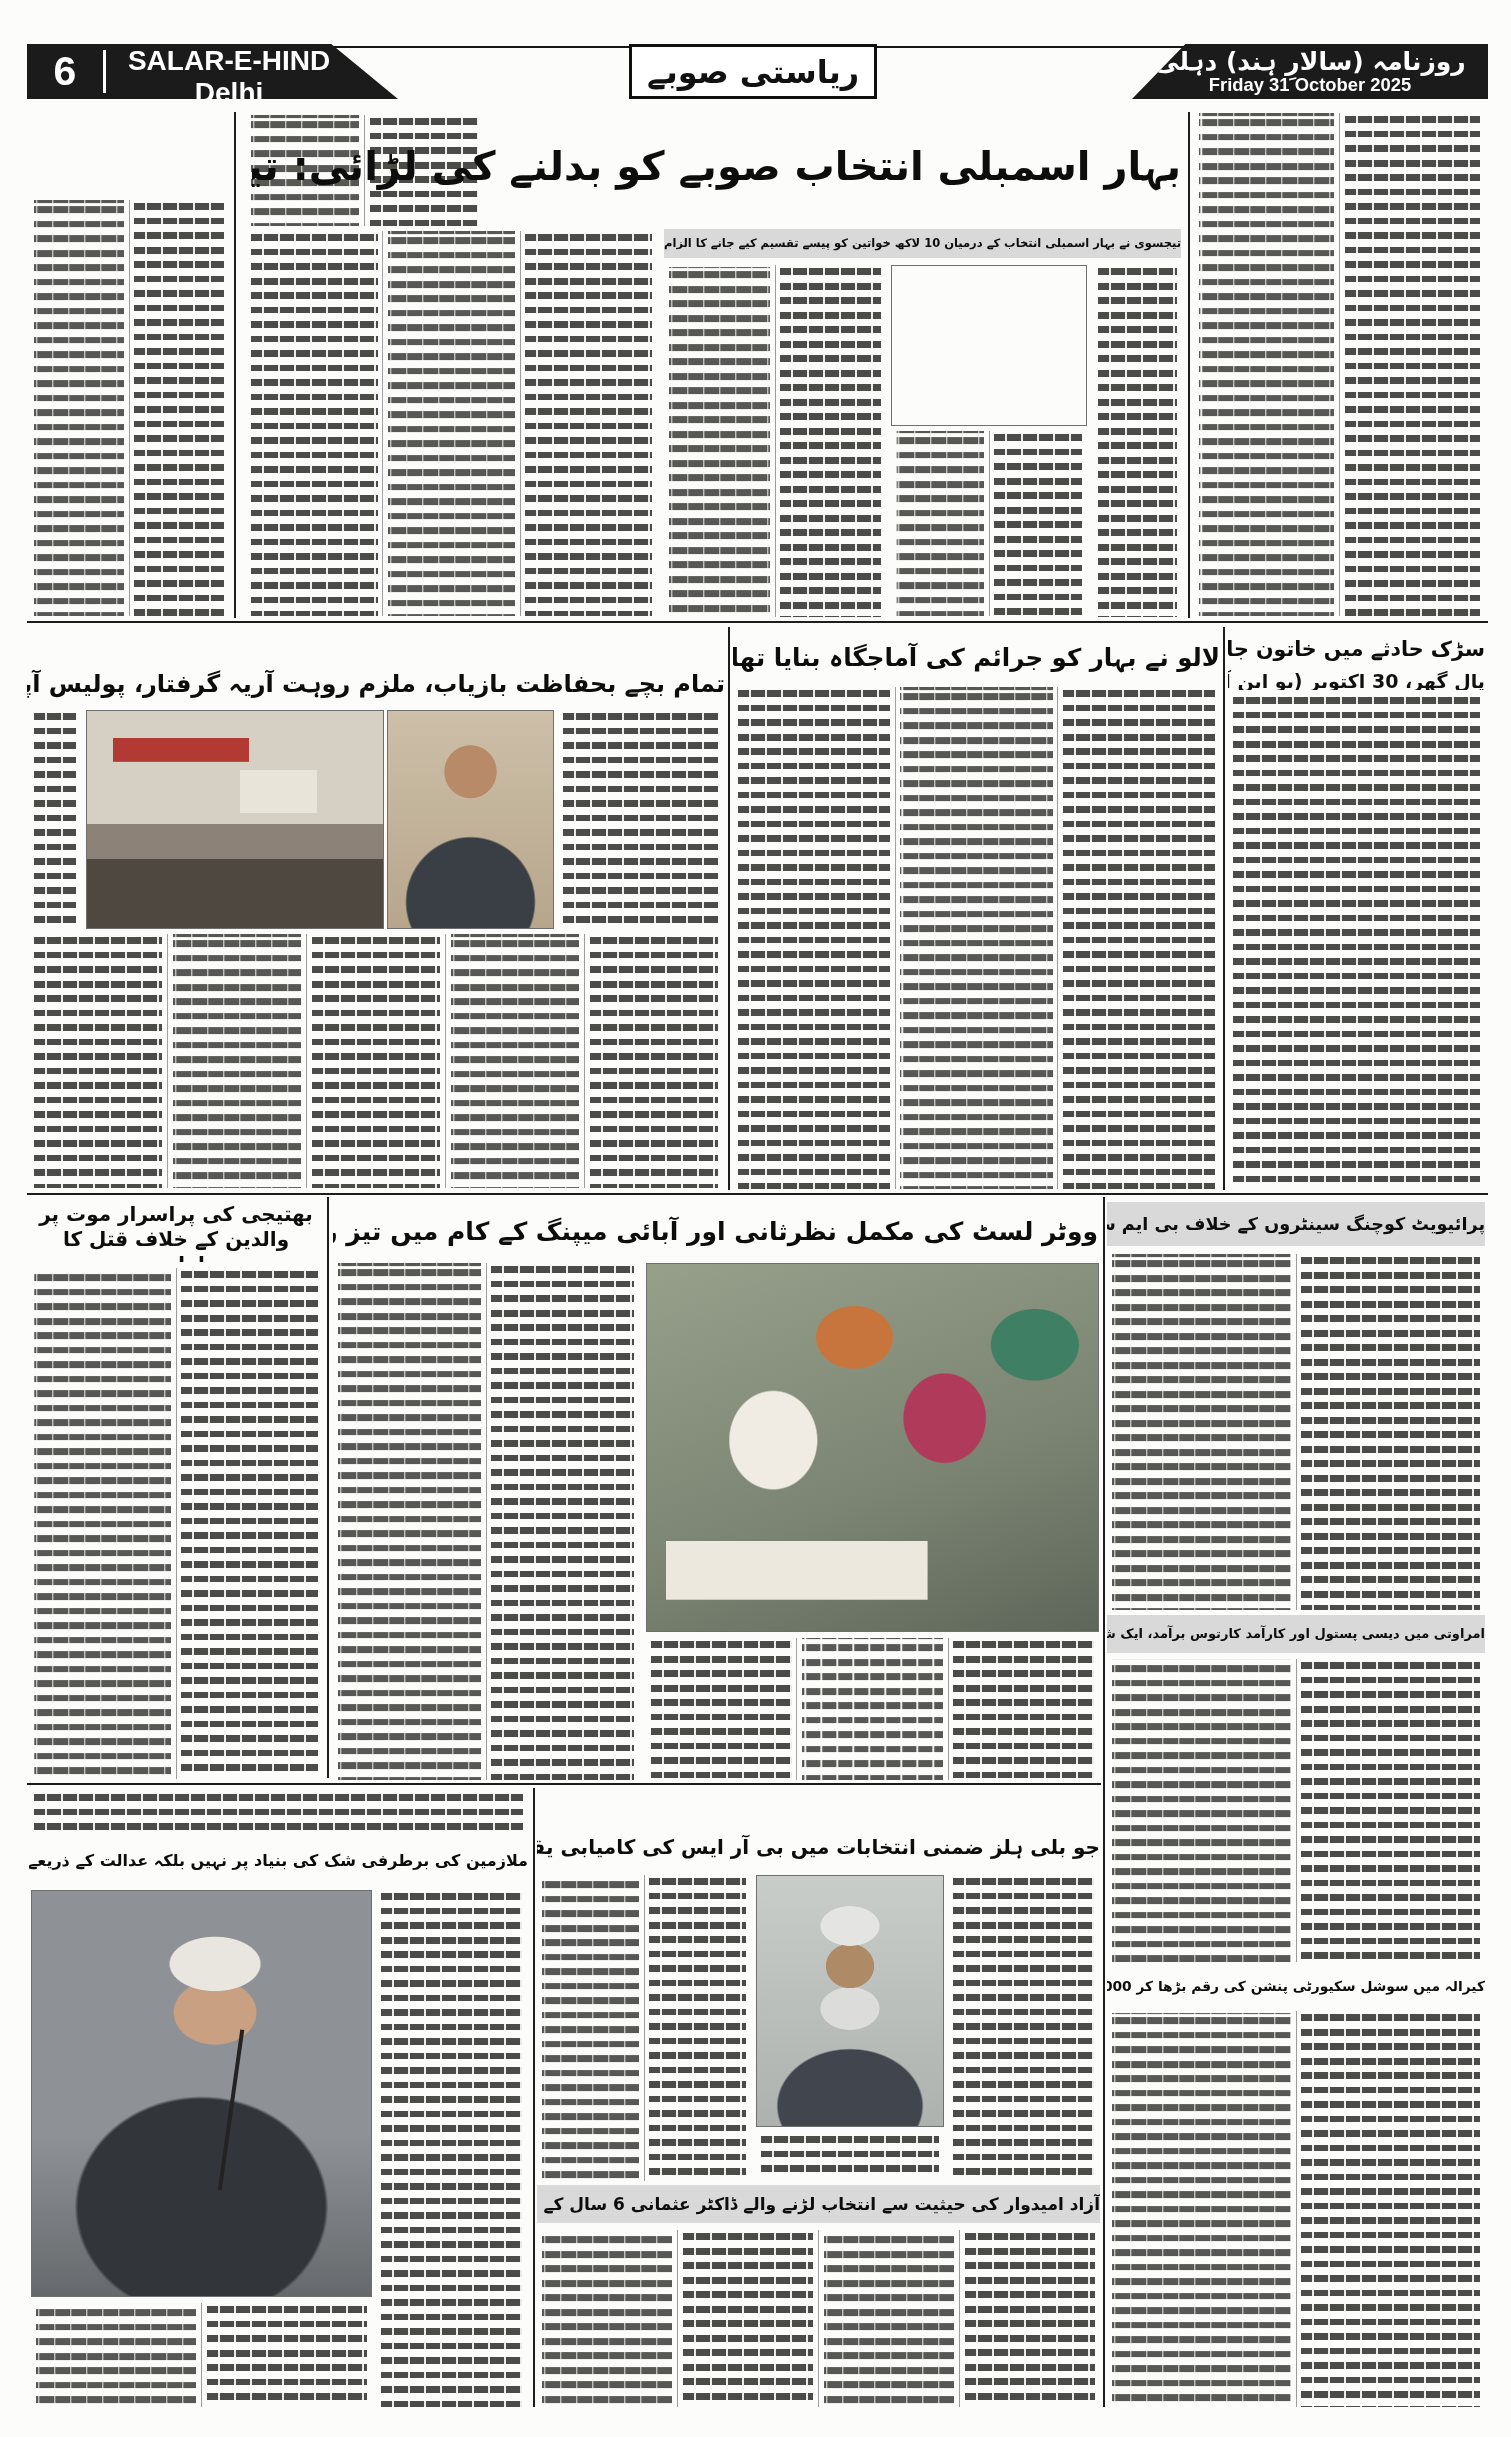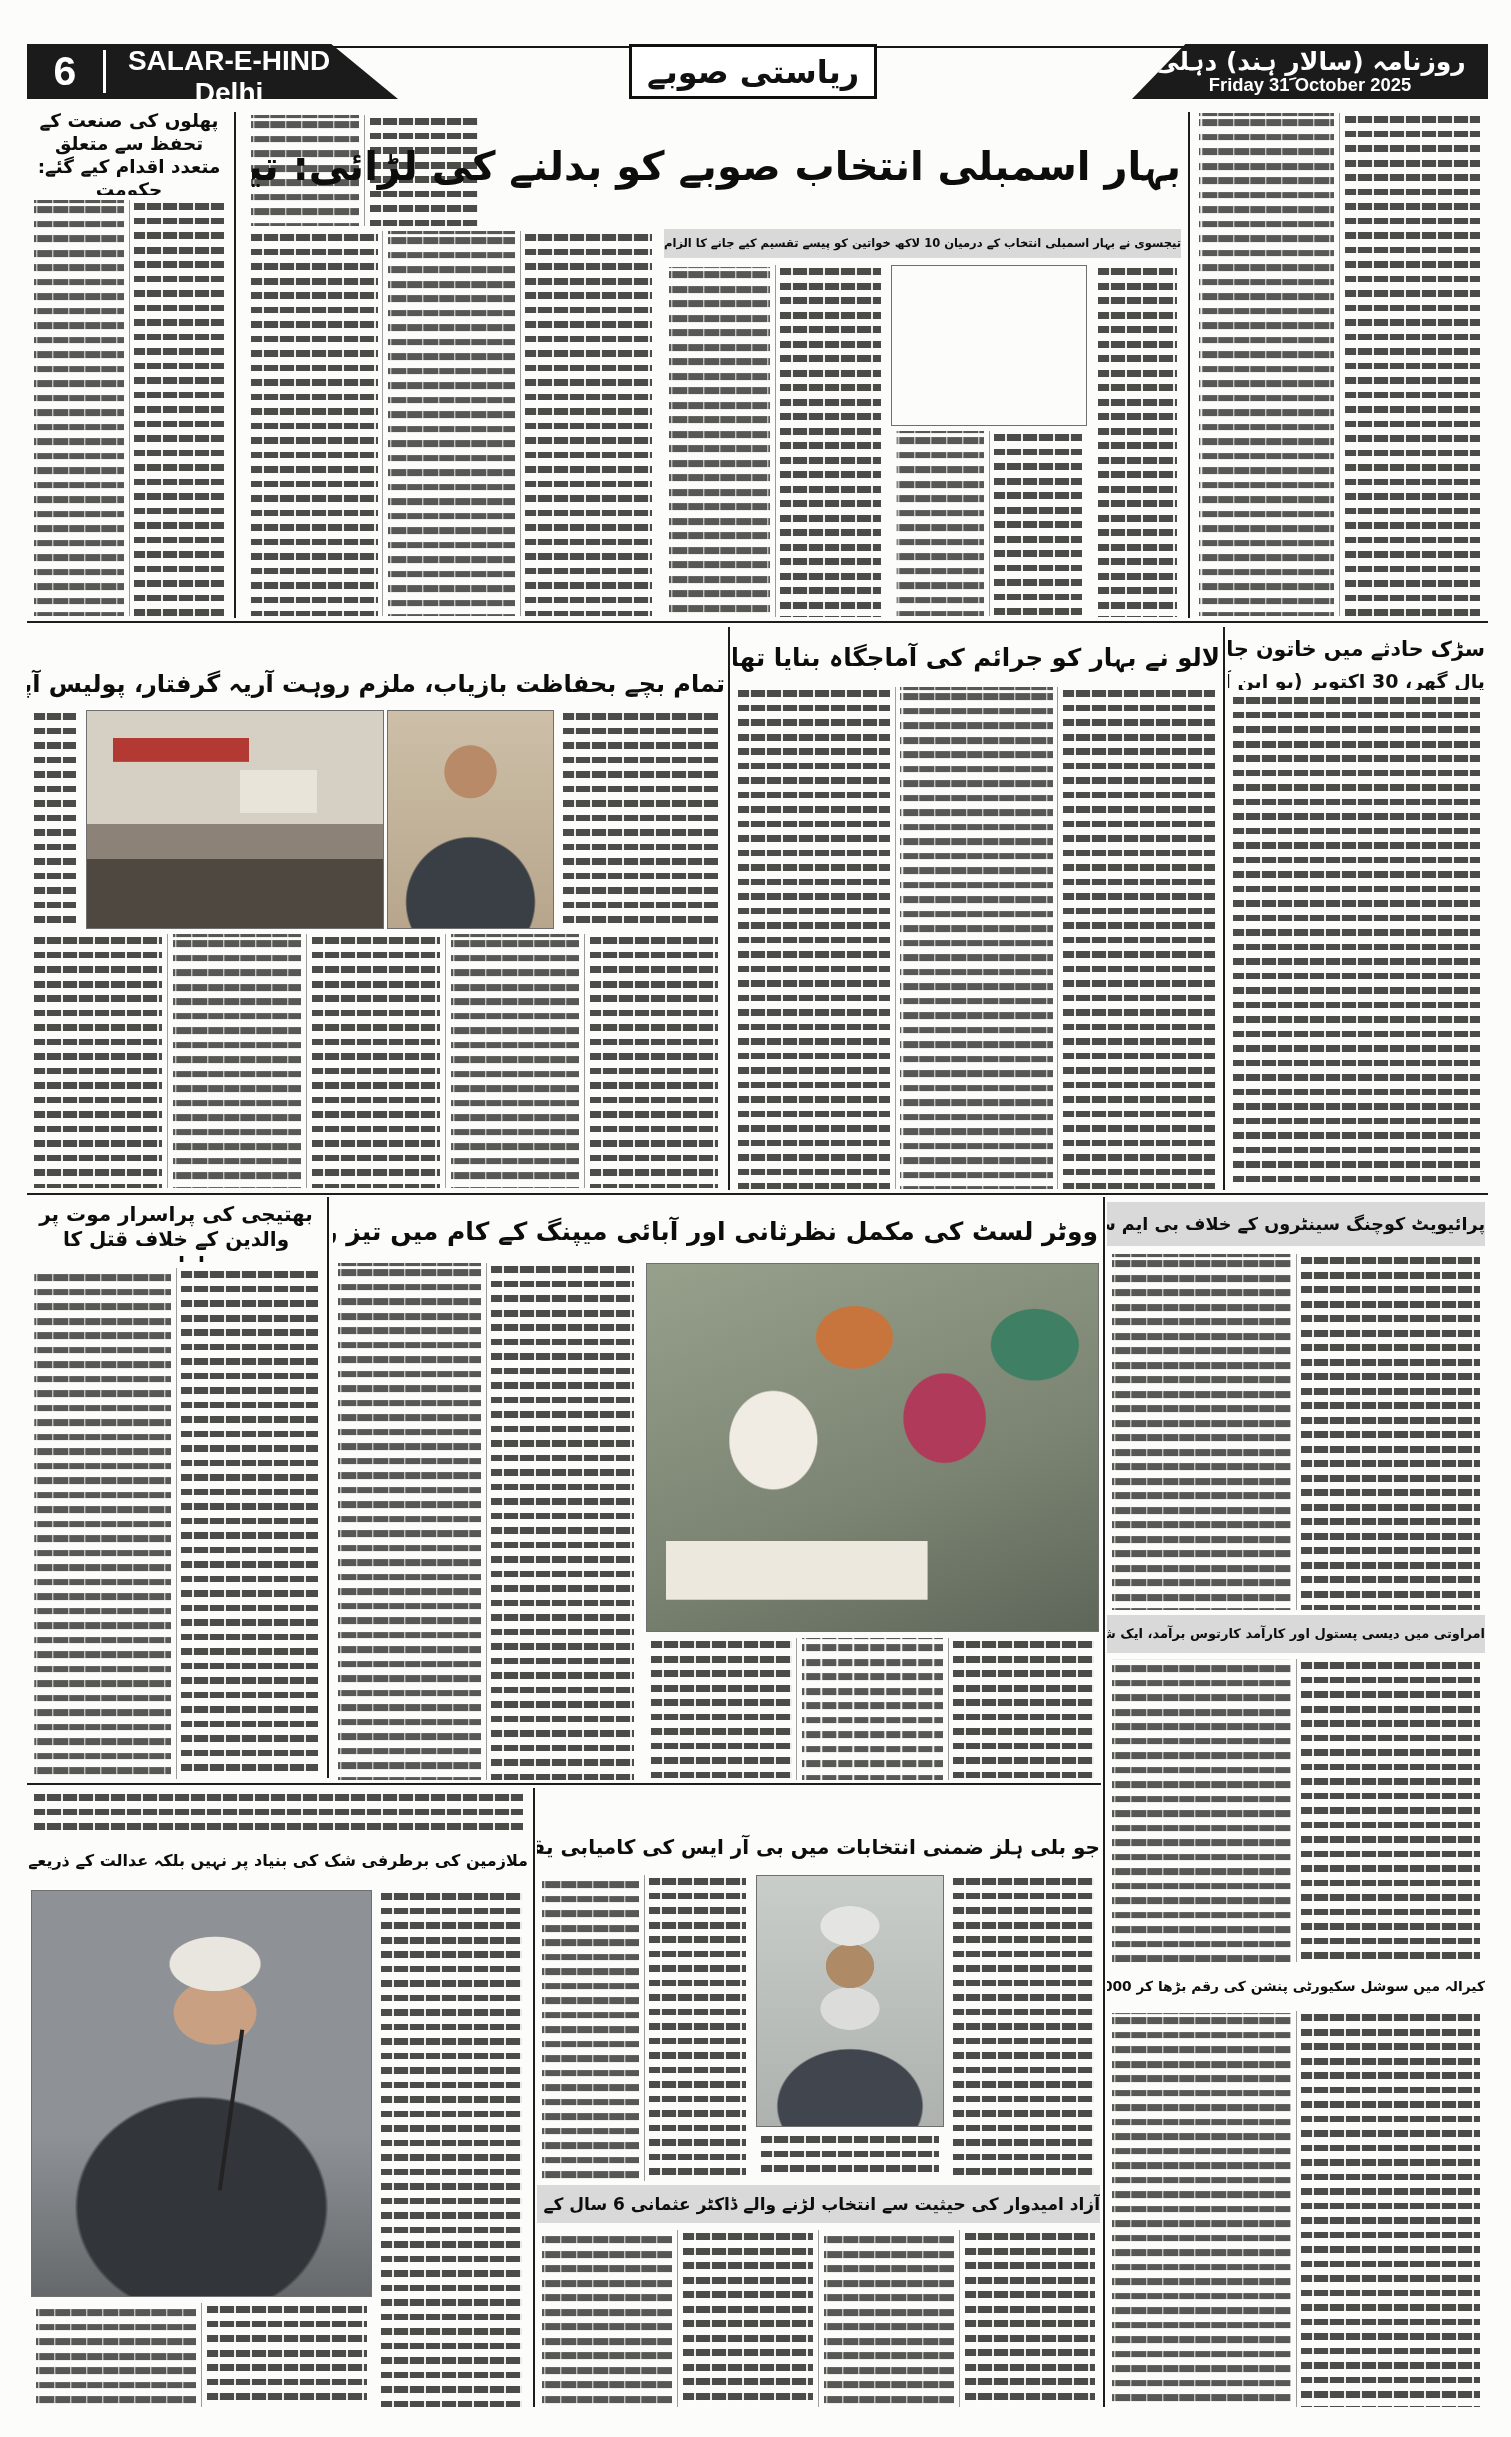--- a/index.html
+++ b/index.html
@@ -124,21 +124,20 @@
   <div class="hr" style="left:27px;top:1193px;width:1461px;"></div>
   <div class="hr" style="left:27px;top:1783px;width:1074px;"></div>
   <div class="vr" style="left:234px;top:112px;height:506px;"></div>
   <div class="vr" style="left:1188px;top:112px;height:506px;"></div>
   <div class="vr" style="left:728px;top:627px;height:563px;"></div>
   <div class="vr" style="left:1223px;top:627px;height:563px;"></div>
   <div class="vr" style="left:327px;top:1197px;height:581px;"></div>
   <div class="vr" style="left:1103px;top:1197px;height:1210px;"></div>
   <div class="vr" style="left:533px;top:1788px;height:619px;"></div>
 
-  <div class="abs h-ur h-wrap" style="left:29px;top:109px;width:200px;height:86px;font-size:18.4px;">پھلوں کی صنعت کے تحفظ سے متعلق متعدد اقدام کیے گئے: حکومت</div>
   <div class="cols" style="left:29px;top:200px;width:200px;height:416px;">
       <div class="col tl"></div>
       <div class="col tl tl-b"></div>
     </div>
 
   <div class="cols" style="left:246px;top:115px;width:237px;height:111px;">
       <div class="col tl"></div>
       <div class="col tl tl-b"></div>
     </div>
 

